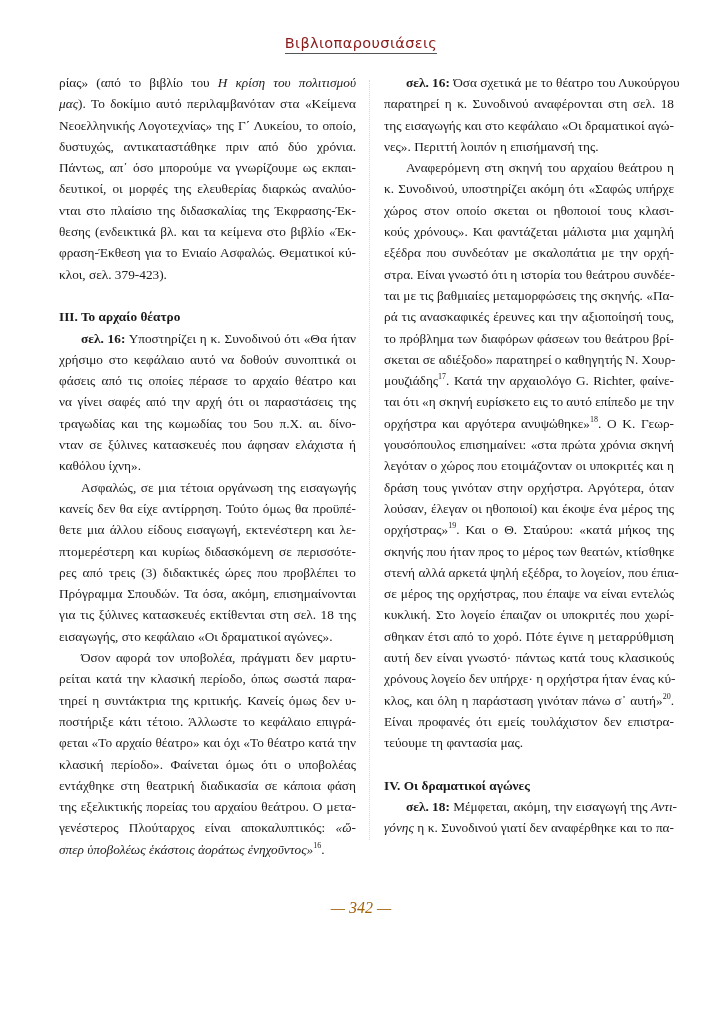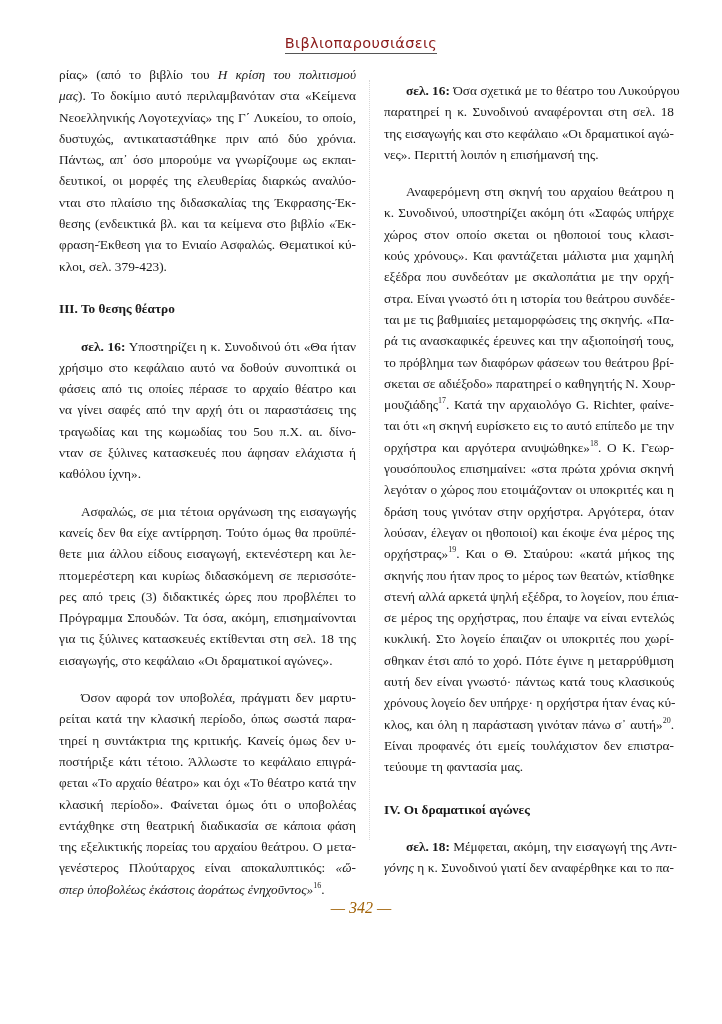--- a/index.html
+++ b/index.html
@@ -2,28 +2,28 @@
 <html><head>
 <meta charset="utf-8">
 <style>
   html, body { margin: 0; padding: 0; background: #ffffff; }
   body { width: 722px; height: 1024px; position: relative; overflow: hidden;
          font-family: "Liberation Serif", "DejaVu Serif", serif; color: #1a1a1a; }
   .header { position: absolute; top: 34px; left: 0; width: 722px; text-align: center; }
   .header-title { display: inline-block; font-family: "DejaVu Sans", "Liberation Sans", sans-serif;
                   font-size: 14.5px; color: #8b1a1a; letter-spacing: 0.4px;
                   border-bottom: 1.3px solid #555; padding-bottom: 1px; line-height: 18px; }
-  .col { position: absolute; top: 64px; font-size: 13.3px; line-height: 21.3px; text-align: justify; }
+  .col { position: absolute; top: 72px; font-size: 13.3px; line-height: 21.3px; text-align: justify; }
   .col-left { left: 59px; width: 297px; }
   .col-right { left: 384px; width: 290px; }
   .divider { position: absolute; left: 369px; top: 80px; height: 760px;
              border-left: 1px dotted #d6d6d6; }
   .line { display: block; white-space: nowrap; text-align-last: justify; text-align: justify; height: 21.3px; overflow: visible; }
   .line.last { text-align-last: left; }
-  .indent { padding-left: 22px; margin-top: 16px; }
+  .indent { padding-left: 22px; }
   .heading { font-weight: bold; display: block; height: 21.3px; white-space: nowrap; }
   .gap { display: block; height: 21.3px; }
   .b { font-weight: bold; }
   .i { font-style: italic; }
   sup { font-size: 8px; line-height: 0; vertical-align: 6px; }
   .page-number { position: absolute; top: 899px; left: 0; width: 722px; text-align: center;
                  font-size: 16px; font-style: italic; color: #a16207; }
 </style>
 </head>
 <body>
@@ -41,21 +41,21 @@
     <span class="line">Νεοελληνικής Λογοτεχνίας» της Γ΄ Λυκείου, το οποίο,</span>
     <span class="line">δυστυχώς, αντικαταστάθηκε πριν από δύο χρόνια.</span>
     <span class="line">Πάντως, απ᾿ όσο μπορούμε να γνωρίζουμε ως εκπαι-</span>
     <span class="line">δευτικοί, οι μορφές της ελευθερίας διαρκώς αναλύο-</span>
     <span class="line">νται στο πλαίσιο της διδασκαλίας της Έκφρασης-Έκ-</span>
     <span class="line">θεσης (ενδεικτικά βλ. και τα κείμενα στο βιβλίο «Έκ-</span>
     <span class="line">φραση-Έκθεση για το Ενιαίο Ασφαλώς. Θεματικοί κύ-</span>
     <span class="line last">κλοι, σελ. 379-423).</span>
   </div>
   <span class="gap"></span>
-  <span class="heading">ΙΙΙ. Το θεσης θέατρο</span>
+  <span class="heading">ΙΙΙ. Το αρχαίο θέατρο</span>
   <div>
     <span class="line indent"><span class="b">σελ. 16:</span><span> Υποστηρίζει η κ. Συνοδινού ότι «Θα ήταν</span></span>
     <span class="line">χρήσιμο στο κεφάλαιο αυτό να δοθούν συνοπτικά οι</span>
     <span class="line">φάσεις από τις οποίες πέρασε το αρχαίο θέατρο και</span>
     <span class="line">να γίνει σαφές από την αρχή ότι οι παραστάσεις της</span>
     <span class="line">τραγωδίας και της κωμωδίας του 5ου π.Χ. αι. δίνο-</span>
     <span class="line">νταν σε ξύλινες κατασκευές που άφησαν ελάχιστα ή</span>
     <span class="line last">καθόλου ίχνη».</span>
   </div>
   <div>

